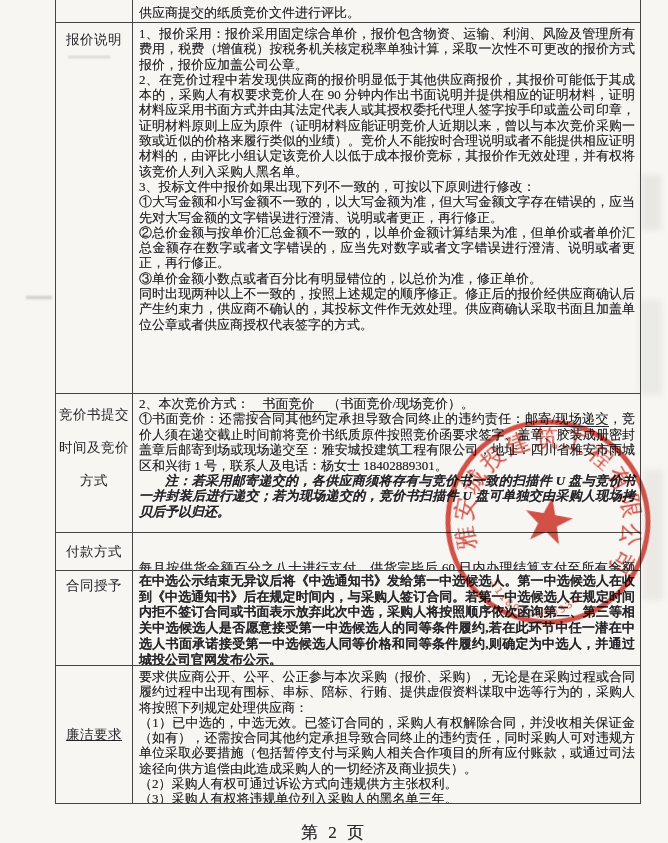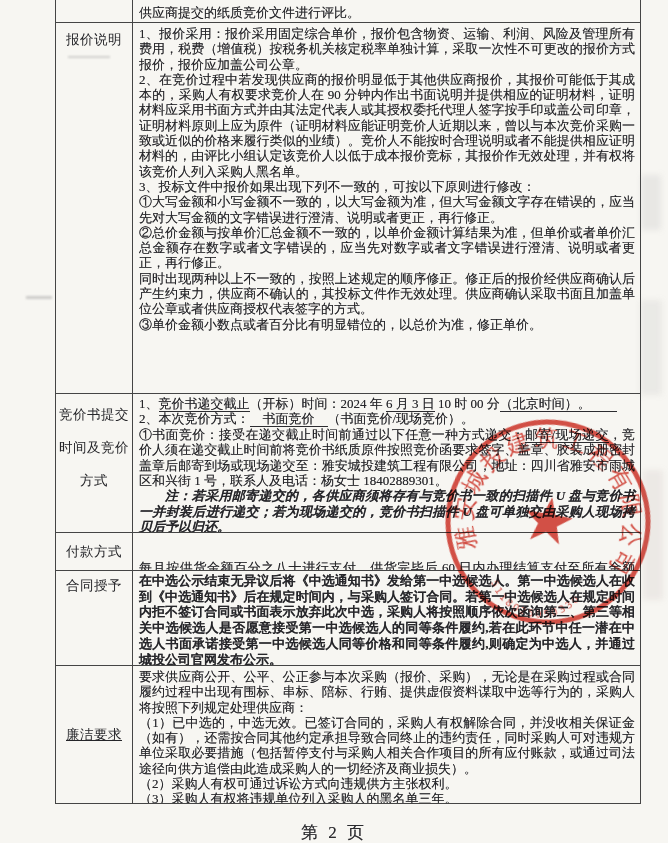--- a/index.html
+++ b/index.html
@@ -84,32 +84,31 @@
       <div class="trow quotation-notes">
         <div class="cell label">
           <span class="lab-text">报价说明</span>
         </div>
         <div class="cell content">
           <p class="para"><span>1、报价采用：报价采用固定综合单价，报价包含物资、运输、利润、风险及管理所有费用，税费（增值税）按税务机关核定税率单独计算，采取一次性不可更改的报价方式报价，报价应加盖公司公章。</span></p>
           <p class="para"><span>2、在竞价过程中若发现供应商的报价明显低于其他供应商报价，其报价可能低于其成本的，采购人有权要求竞价人在 90 分钟内作出书面说明并提供相应的证明材料，证明材料应采用书面方式并由其法定代表人或其授权委托代理人签字按手印或盖公司印章，证明材料原则上应为原件（证明材料应能证明竞价人近期以来，曾以与本次竞价采购一致或近似的价格来履行类似的业绩）。竞价人不能按时合理说明或者不能提供相应证明材料的，由评比小组认定该竞价人以低于成本报价竞标，其报价作无效处理，并有权将该竞价人列入采购人黑名单。</span></p>
           <p class="para"><span>3、投标文件中报价如果出现下列不一致的，可按以下原则进行修改：</span></p>
           <p class="para"><span>①大写金额和小写金额不一致的，以大写金额为准，但大写金额文字存在错误的，应当先对大写金额的文字错误进行澄清、说明或者更正，再行修正。</span></p>
           <p class="para"><span>②总价金额与按单价汇总金额不一致的，以单价金额计算结果为准，但单价或者单价汇总金额存在数字或者文字错误的，应当先对数字或者文字错误进行澄清、说明或者更正，再行修正。</span></p>
+          <p class="para"><span>③单价金额小数点或者百分比有明显错位的，以总价为准，修正单价。</span></p>
           <p class="para"><span>同时出现两种以上不一致的，按照上述规定的顺序修正。修正后的报价经供应商确认后产生约束力，供应商不确认的，其投标文件作无效处理。供应商确认采取书面且加盖单位公章或者供应商授权代表签字的方式。</span></p>
-          <p class="para"><span>③单价金额小数点或者百分比有明显错位的，以总价为准，修正单价。</span></p>
         </div>
       </div>
       <div class="trow submission">
         <div class="cell label">
           <span class="lab-text">竞价书提交时间及竞价方式</span>
         </div>
         <div class="cell content">
-          <p class="para"><span>1、</span><span class="u">竞价书递交截止</span><span>（开标）时间：2024 年 </span><span class="u">6 月 3 日</span><span> 10 时 00 分</span><span class="u">（北京时间）。</span><span class="u">　　</span></p>
           <p class="para"><span>2、本次竞价方式：</span><span class="u">　书面竞价　</span><span>（书面竞价/现场竞价）。</span></p>
-          <p class="para"><span>①书面竞价：接受在递交截止时间前通过以下任意一种方式递交：</span><span class="u">邮寄/现场递交</span><span>，竞价人须在递交截止时间前将竞价书纸质原件按照竞价函要求签字、盖章、胶装成册密封盖章后邮寄到场或现场递交至：雅安城投建筑工程有限公司，地址：四川省雅安市雨城区和兴街 1 号，联系人及电话：杨女士 18402889301。</span></p>
+          <p class="para"><span>①书面竞价：还需按合同其他约定承担导致合同终止的违约责任：</span><span class="u">邮寄/现场递交</span><span>，竞价人须在递交截止时间前将竞价书纸质原件按照竞价函要求签字、盖章、胶装成册密封盖章后邮寄到场或现场递交至：雅安城投建筑工程有限公司，地址：四川省雅安市雨城区和兴街 1 号，联系人及电话：杨女士 18402889301。</span></p>
           <p class="para b ind"><span>注：若采用邮寄递交的，各供应商须将存有与竞价书一致的扫描件 U 盘与竞价书一并封装后进行递交；若为现场递交的，竞价书扫描件 U 盘可单独交由采购人现场拷贝后予以归还。</span></p>
         </div>
       </div>
       <div class="trow payment">
         <div class="cell label">
           <span class="lab-text">付款方式</span>
         </div>
         <div class="cell content">
           <p class="para"><span>每月按供货金额百分之八十进行支付，供货完毕后 60 日内办理结算支付至所有金额97%，剩余 3%为质保金（质保期为供货完成后一年）</span></p>
         </div>

